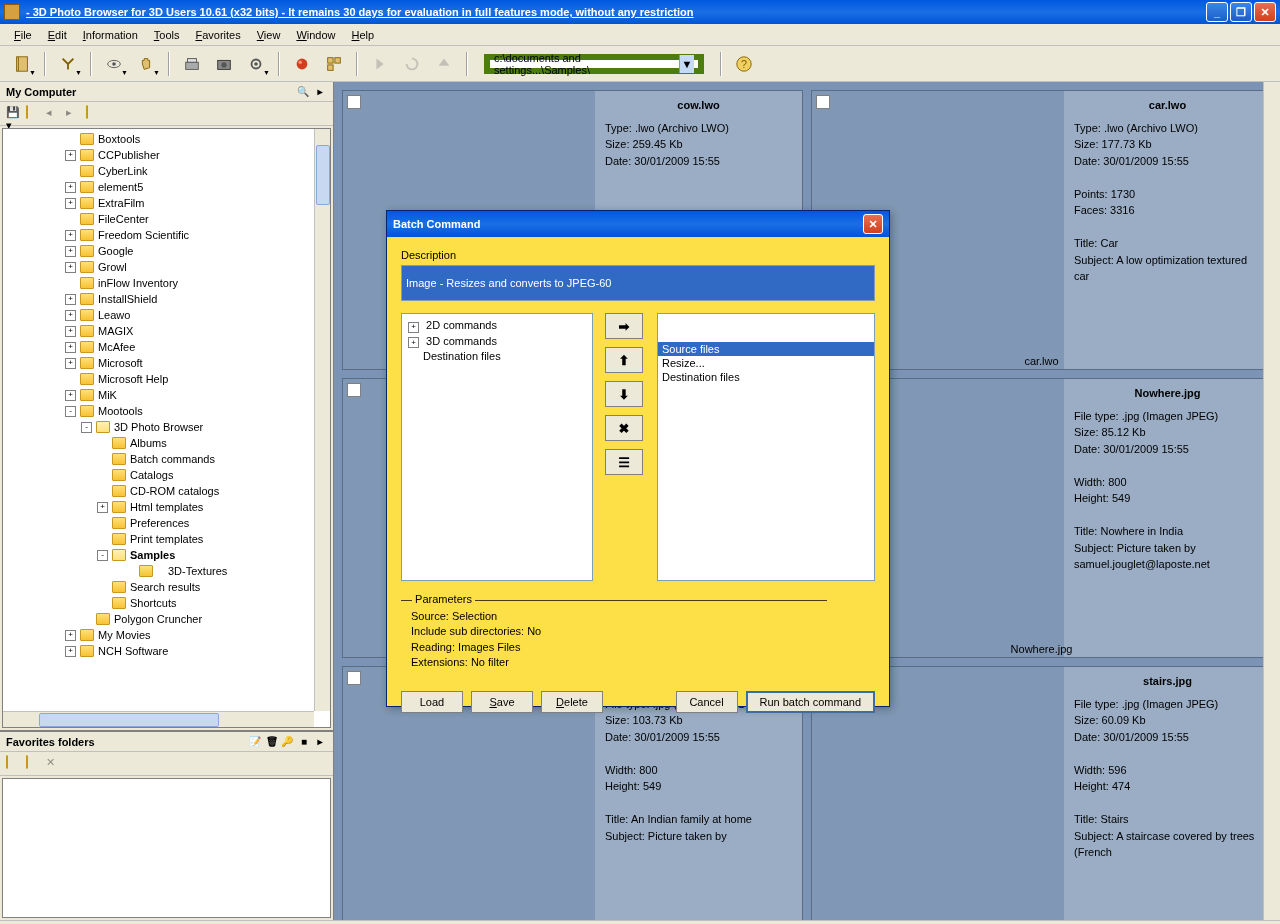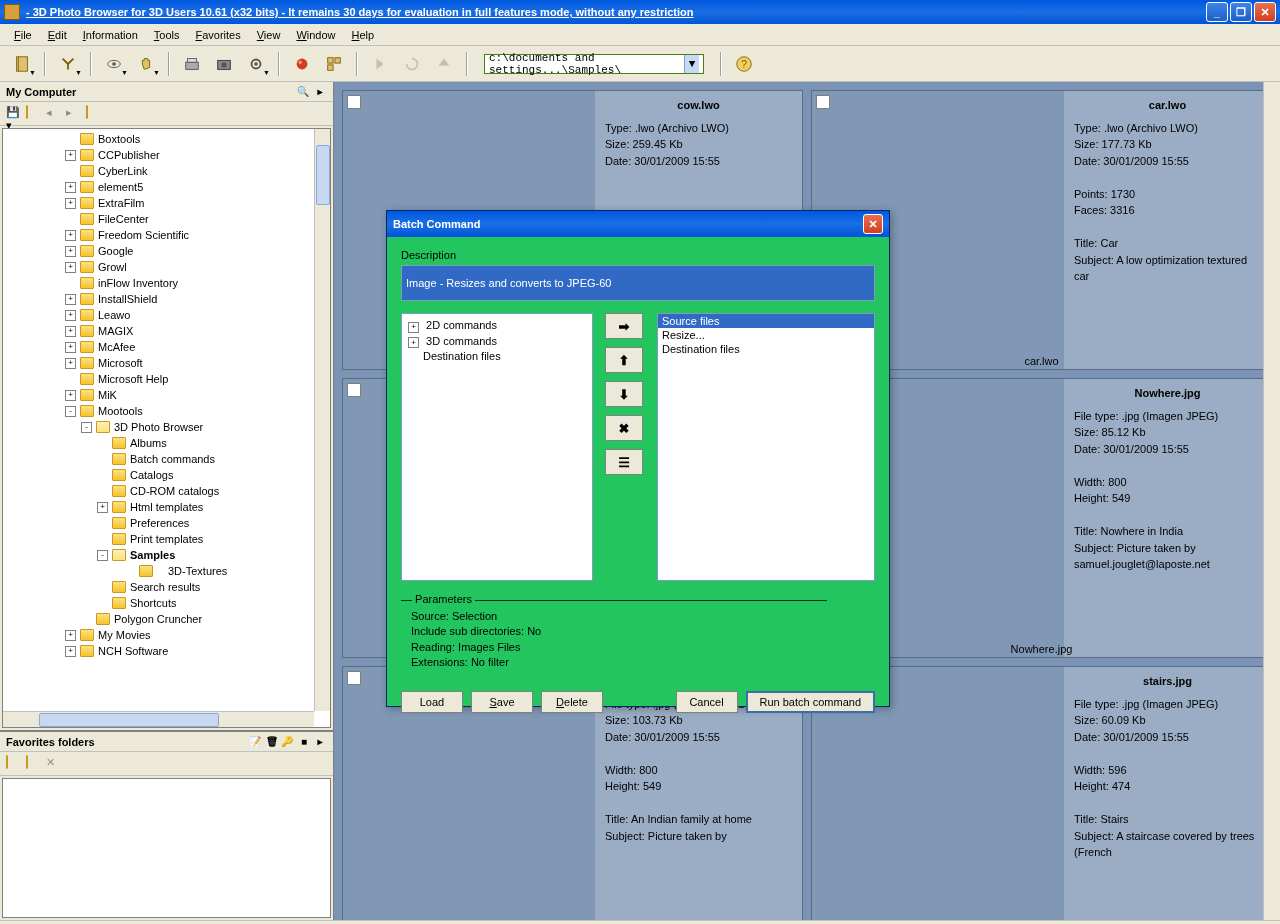--- a/index.html
+++ b/index.html
@@ -10,21 +10,21 @@
 .win-buttons { display: flex; gap: 2px; }
 .win-btn { width: 22px; height: 20px; border: 1px solid #fff; border-radius: 3px; display: flex; align-items: center; justify-content: center; font-weight: bold; font-size: 11px; cursor: pointer; }
 .min-btn, .max-btn { background: linear-gradient(#3d85e8, #1a5fc8); color: #fff; }
 .close-btn { background: linear-gradient(#e87050, #d04020); color: #fff; }
 .menubar { height: 22px; background: #ece9d8; display: flex; align-items: center; padding: 0 6px; border-bottom: 1px solid #c0c0c0; }
 .menu-item { padding: 2px 8px; cursor: pointer; }
 .toolbar { height: 36px; background: #ece9d8; display: flex; align-items: center; padding: 2px 8px; border-bottom: 1px solid #c0c0c0; gap: 4px; }
 .tool-sep { width: 2px; height: 24px; border-left: 1px solid #a0a0a0; border-right: 1px solid #fff; margin: 0 4px; }
 .tool-btn { width: 28px; height: 28px; display: flex; align-items: center; justify-content: center; cursor: pointer; border-radius: 3px; position: relative; }
 .dropdown-arrow { font-size: 7px; position: absolute; right: 0; bottom: 2px; }
-.address-bar { flex: 0 0 220px; height: 20px; border: 1px solid #4d7c0f; background: #fff; display: flex; align-items: center; padding: 0 4px; font-size: 11px; margin: 0 8px; font-family: Liberation Mono, monospace; }
+.address-bar { flex: 0 0 220px; height: 20px; border: 6px solid #4d7c0f; background: #fff; display: flex; align-items: center; padding: 0 4px; font-size: 11px; margin: 0 8px; }
 .address-btn { width: 15px; height: 18px; background: #c5daf5; border-left: 1px solid #7f9db9; display: flex; align-items: center; justify-content: center; cursor: pointer; }
 .main-area { display: flex; height: 838px; border-radius: 15px; }
 .left-panel { width: 334px; background: #ece9d8; border-right: 1px solid #808080; display: flex; flex-direction: column; }
 .panel-header { height: 20px; background: #ece9d8; padding: 2px 6px; font-weight: bold; display: flex; align-items: center; border-bottom: 1px solid #c0c0c0; }
 .panel-tools { margin-left: auto; display: flex; gap: 2px; }
 .panel-tool { width: 14px; height: 14px; cursor: pointer; display: flex; align-items: center; justify-content: center; font-size: 10px; }
 .pathbar { height: 24px; display: flex; align-items: center; padding: 2px 6px; gap: 4px; border-bottom: 1px solid #c0c0c0; }
 .path-icon { width: 16px; height: 16px; cursor: pointer; }
 .tree-container { flex: 1; background: #fff; border: 1px solid #808080; margin: 2px; overflow: hidden; position: relative; }
 .tree-scroll { position: absolute; right: 0; top: 0; bottom: 16px; width: 16px; background: #ece9d8; border-left: 1px solid #c0c0c0; }
@@ -47,33 +47,33 @@
 .thumbs { padding: 8px; display: grid; grid-template-columns: 1fr 1fr; gap: 8px; }
 .thumb-card { background: #9aadc5; border: 1px solid #5a6d85; display: flex; height: 280px; position: relative; }
 .thumb-badge { position: absolute; top: 4px; left: 4px; width: 14px; height: 14px; background: #fff; border: 1px solid #808080; }
 .thumb-img { width: 252px; background: #8098b5; display: flex; align-items: center; justify-content: center; color: #333; }
 .thumb-info { flex: 1; padding: 6px 10px; color: #000; font-size: 11px; line-height: 1.5; }
 .thumb-title { text-align: center; font-weight: bold; margin-bottom: 6px; }
 .thumb-footer { position: absolute; bottom: 2px; left: 0; right: 0; text-align: center; font-size: 11px; color: #000; }
 .statusbar { height: 22px; background: #ece9d8; border-top: 1px solid #c0c0c0; display: flex; align-items: center; padding: 0 8px; gap: 4px; font-size: 11px; }
 
 
-.dialog-overlay { position: absolute; left: 386px; top: 210px; width: 504px; height: 497px; background: #22c55e; border: 1px solid #0a246a; box-shadow: 2px 2px 8px rgba(0,0,0,0.3); z-index: 100; }
+.dialog-overlay { position: absolute; left: 386px; top: 210px; width: 504px; height: 497px; background: #fde047; border: 1px solid #0a246a; box-shadow: 2px 2px 8px rgba(0,0,0,0.3); z-index: 100; }
 .dialog-title { height: 26px; background: linear-gradient(to bottom, #0058e0, #1a6fe4 50%, #0054d8); color: #fff; font-weight: bold; display: flex; align-items: center; padding: 0 6px; }
 .dialog-close { margin-left: auto; width: 20px; height: 20px; background: linear-gradient(#e87050, #d04020); border: 1px solid #fff; border-radius: 3px; color: #fff; display: flex; align-items: center; justify-content: center; cursor: pointer; font-weight: bold; }
 .dialog-body { padding: 12px 14px; }
 .dlg-label { margin-bottom: 4px; }
 .dlg-input { width: 100%; height: 36px; border: 1px solid #7f9db9; padding: 2px 4px; font-size: 11px; font-family: Liberation Sans, sans-serif; }
 .dlg-row { display: flex; gap: 12px; margin-top: 12px; }
 .dlg-tree-box { width: 192px; height: 268px; border: 1px solid #7f9db9; background: #fff; padding: 4px; }
 .dlg-mid-btns { display: flex; flex-direction: column; gap: 8px; width: 40px; }
 .dlg-mid-btn { width: 38px; height: 26px; border: 1px solid #808080; background: #ece9d8; display: flex; align-items: center; justify-content: center; cursor: pointer; font-size: 13px; font-weight: bold; }
 .dlg-list-box { flex: 1; height: 268px; border: 1px solid #7f9db9; background: #fff; }
 .dlg-list-item { padding: 1px 4px; cursor: pointer; }
-.dlg-list-sel { background: #316ac5; color: #fff; }
+.dlg-list-sel { background: #316ac5; color: #fff; margin-top: 28px; }
 .dlg-fieldset-label { margin-top: 12px; font-size: 11px; }
 .dlg-params { margin-top: 4px; line-height: 1.4; padding-left: 10px; }
 .dlg-buttons { display: flex; gap: 8px; margin-top: 20px; }
 .dlg-btn { height: 22px; padding: 0 12px; border: 1px solid #808080; background: #ece9d8; cursor: pointer; font-size: 11px; font-family: inherit; min-width: 62px; }
 .dlg-btn-primary { border: 2px solid #3a6ea5; }
 svg.icon { width: 18px; height: 18px; }
 </style>
 </head>
 <body>
 

